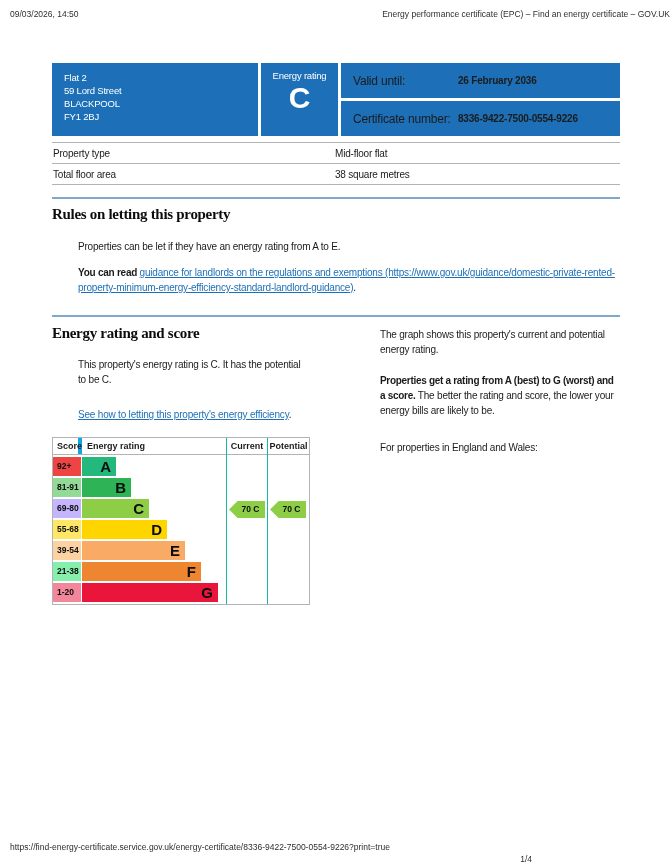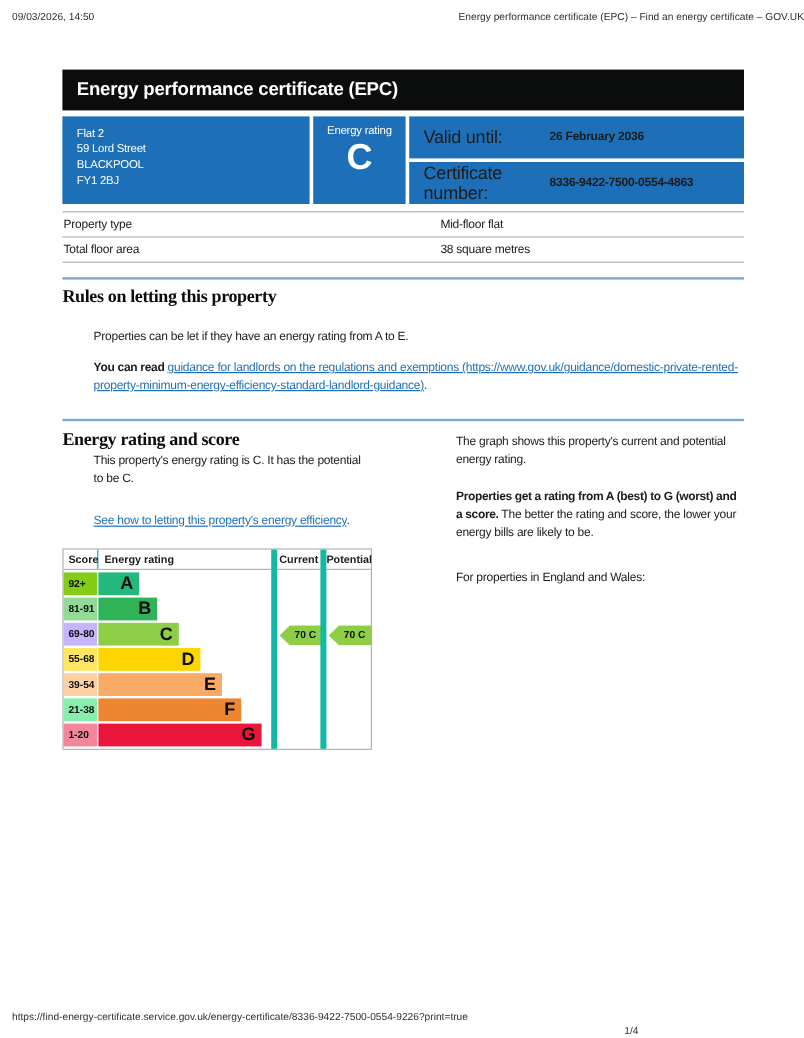--- a/index.html
+++ b/index.html
@@ -27,106 +27,105 @@
 
   
   .cert-panels { margin-top:5px; height:73px; display:flex; gap:3px; }
   .panel { background:#1d70b8; color:#ffffff; }
   .panel-address { width:206px; padding:8px 0 0 12px; font-size:9.5px; line-height:13px; }
   .panel-rating { width:77px; text-align:center; padding-top:7px; }
   .panel-rating .label { font-size:9.5px; }
   .panel-rating .letter { font-size:30px; font-weight:bold; line-height:34px; }
   .panel-right { flex:1; display:flex; flex-direction:column; gap:3px; background:transparent; }
   .panel-right .cell { background:#1d70b8; flex:1; display:flex; align-items:center; padding:0 12px; }
-  .panel-right .cell .lbl { width:105px; font-size:15px; }
+  .panel-right .cell .lbl { width:105px; font-size:12px; }
   .panel-right .cell .val { font-size:10px; font-weight:bold; }
 
   
   .summary-table { margin-top:6px; font-size:10px; }
   .summary-row { display:flex; border-top:1px solid #b1b4b6; padding:5px 0 4px 1px; }
   .summary-row:last-child { border-bottom:1px solid #b1b4b6; }
-  .summary-row .k { width:314px; }
+  .summary-row .k { width:282px; }
 
   hr.section-break { border:none; border-top:2px solid #7fa9cc; margin-top:12px; }
   hr.section-break.second { margin-top:20px; }
 
   h2 { font-size:15px; font-weight:bold; color:#0b0c0c; letter-spacing:-0.3px;font-family:Liberation Serif, serif; }
   .h2-letting { margin-top:7px; }
   p { font-size:10px; line-height:15px;padding-left:26px; }
   .p-let1 { margin-top:16px; }
   .p-let2 { margin-top:11px; }
   .p-let2 b { letter-spacing:-0.25px; }
   a { color:#1d70b8; text-decoration:underline; }
 
   
   .two-col { margin-top:8px; display:flex; }
   .col-left { width:258px; }
   .col-right { width:266px; margin-left:44px; }
-  .p-summary { margin-top:1px; }
+  .p-summary { margin-top:15px; }
   .p-improve { margin-top:20px; }
   .col-right .p-graph { margin-top:2px; }
   .col-right .p-explain { margin-top:16px; }
   .col-right .p-explain strong { letter-spacing:-0.3px; }
   .col-right .p-ew { margin-top:22px; }
   .col-right .p-avg { margin-top:10px; }
 
   
   .chart { margin-top:15px; width:258px; border:1px solid #b1b4b6; display:flex;
     background:#ffffff; letter-spacing:0; }
   .chart-left { width:173px; padding-bottom:2px; }
   .chart-left-header { height:17px; border-bottom:1px solid #b1b4b6; display:flex; }
-  .chart-left-header .score-h { width:29px; border-right:1px solid #0ea5e9;
+  .chart-left-header .score-h { width:29px; border-right:4px solid #0ea5e9;
     font-size:9px; font-weight:bold; line-height:16px; padding-left:4px; }
   .chart-left-header .rating-h { font-size:9px; font-weight:bold; line-height:16px; padding-left:5px; }
   .band-row { display:flex; margin-top:2px; height:19px; }
   .score-cell { width:28px; margin-right:1px; font-size:8.5px; font-weight:bold;
     line-height:19px; padding-left:4px; color:#0b0c0c; }
   .band-bar { height:19px; text-align:right; padding-right:5px; font-size:15px;
     font-weight:bold; line-height:19px; color:#0b0c0c; }
-  .chart-col { position:relative; border-left:5px solid #14b8a6; }
+  .chart-col { position:relative; border-left:1px solid #14b8a6; }
   .chart-col.current { width:41px; }
   .chart-col.potential { width:42px; }
   .chart-col-header { height:17px; border-bottom:1px solid #b1b4b6; font-size:9px;
     font-weight:bold; line-height:16px; text-align:center; }
   .arrow { position:absolute; left:2px; width:36px; height:17px;
     clip-path:polygon(0 50%, 24% 0, 100% 0, 100% 100%, 24% 100%);
     font-size:8.5px; font-weight:bold; line-height:17px; text-align:center;
     padding-left:7px; color:#0b0c0c; }
 </style>
 </head>
 <body>
 
 <div class="print-header">
   <span class="ph-datetime">09/03/2026, 14:50</span>
   <div class="ph-title">Energy performance certificate (EPC) – Find an energy certificate – GOV.UK</div>
 </div>
 
 <div class="content">
 
-  <div class="banner">Energy performance certificate (EPC)</div>
 
   <div class="cert-panels">
     <div class="panel panel-address">
       <div>Flat 2</div>
       <div>59 Lord Street</div>
       <div>BLACKPOOL</div>
       <div>FY1 2BJ</div>
     </div>
     <div class="panel panel-rating">
       <div class="label">Energy rating</div>
       <div class="letter">C</div>
     </div>
     <div class="panel-right">
       <div class="cell">
         <span class="lbl">Valid until:</span>
         <span class="val">26 February 2036</span>
       </div>
       <div class="cell">
         <span class="lbl">Certificate number:</span>
-        <span class="val">8336-9422-7500-0554-4863</span>
+        <span class="val">8336-9422-7500-0554-9226</span>
       </div>
     </div>
   </div>
 
   <div class="summary-table">
     <div class="summary-row">
       <span class="k">Property type</span>
       <span class="v">Mid-floor flat</span>
     </div>
     <div class="summary-row">
@@ -150,21 +149,21 @@
       <p class="p-improve"><a href="#">See how to letting this property's energy efficiency</a><span>.</span></p>
 
       <div class="chart">
         <div class="chart-left">
           <div class="chart-left-header">
             <span class="score-h">Score</span>
             <span class="rating-h">Energy rating</span>
           </div>
           <div id="epc-bands">
               <div class="band-row">
-                <span class="score-cell" style="background: #84cc16;">92+</span>
+                <span class="score-cell" style="background: #ef4444;">92+</span>
                 <span class="band-bar" style="background: rgb(36, 184, 125); width: 34px;">A</span>
               </div>
               <div class="band-row">
                 <span class="score-cell" style="background: rgb(146, 218, 150);">81-91</span>
                 <span class="band-bar" style="background: rgb(46, 180, 87); width: 49px;">B</span>
               </div>
               <div class="band-row">
                 <span class="score-cell" style="background: #c4b5fd;">69-80</span>
                 <span class="band-bar" style="background: rgb(141, 206, 70); width: 67px;">C</span>
               </div>

